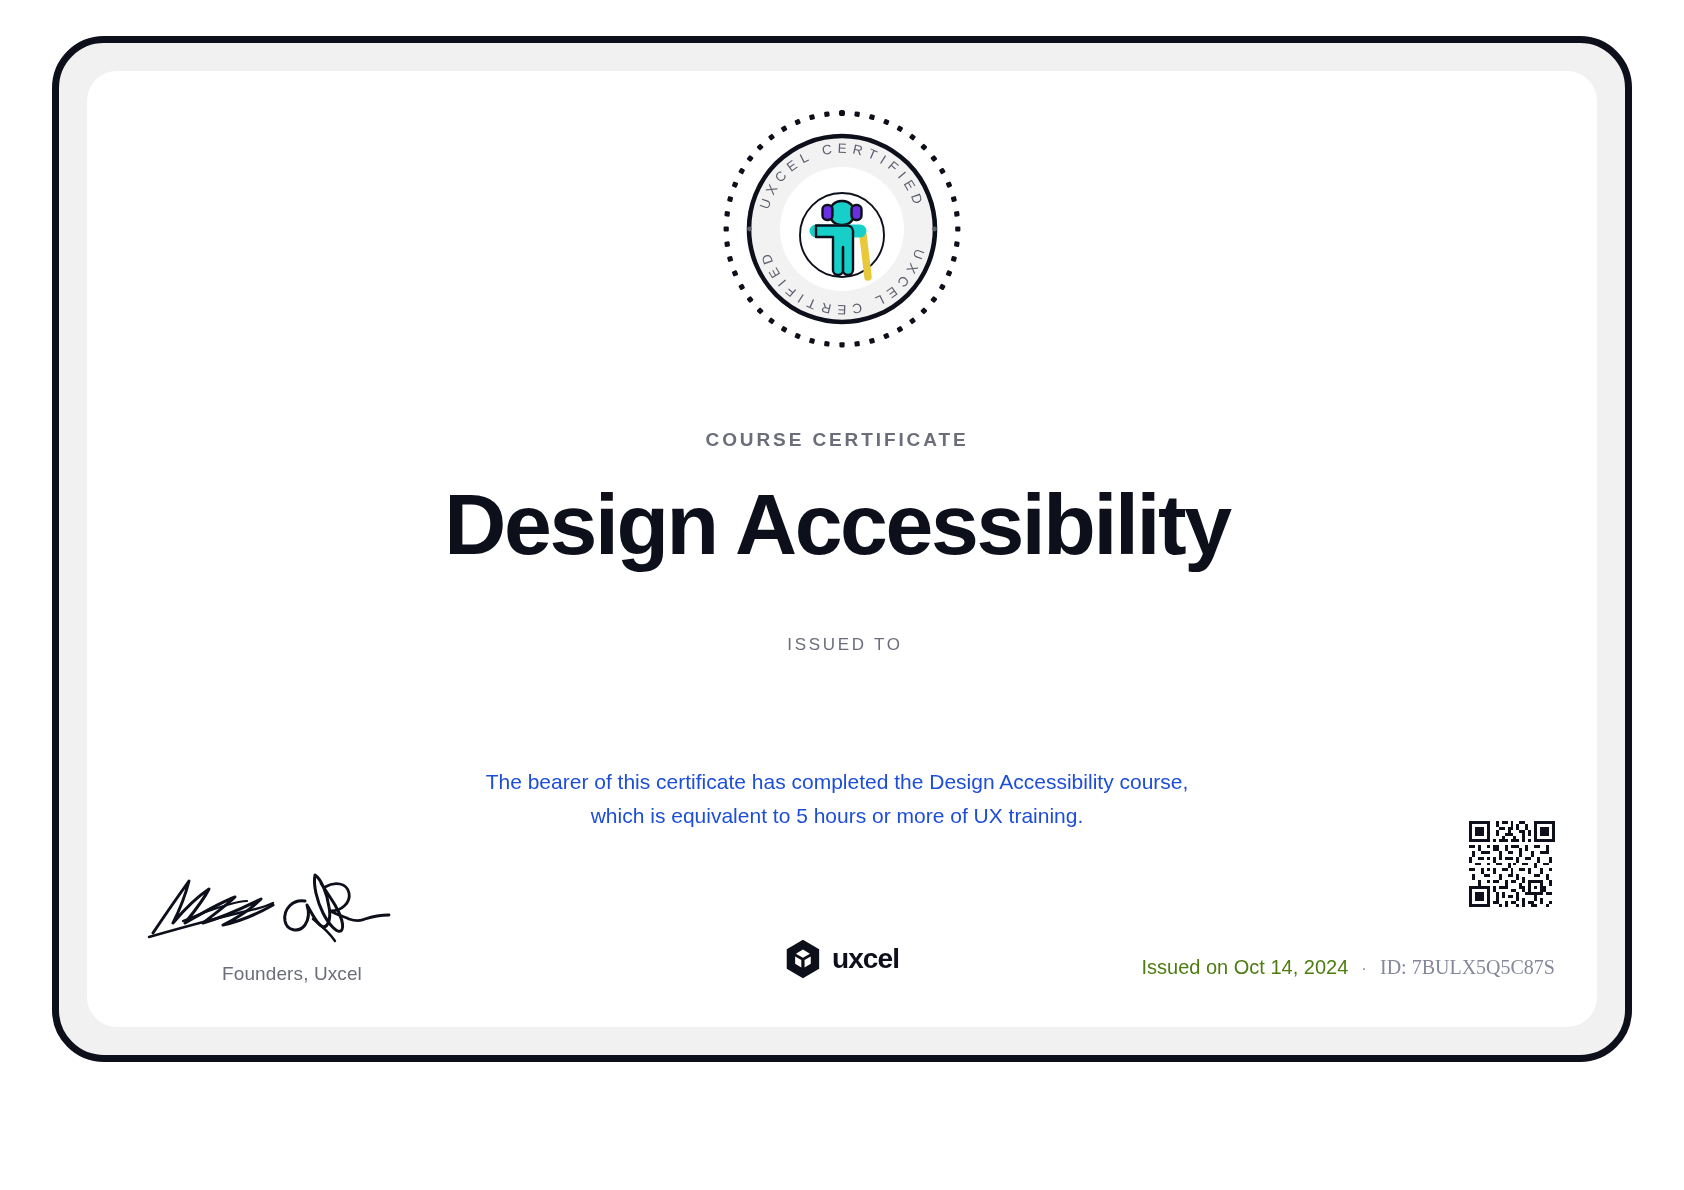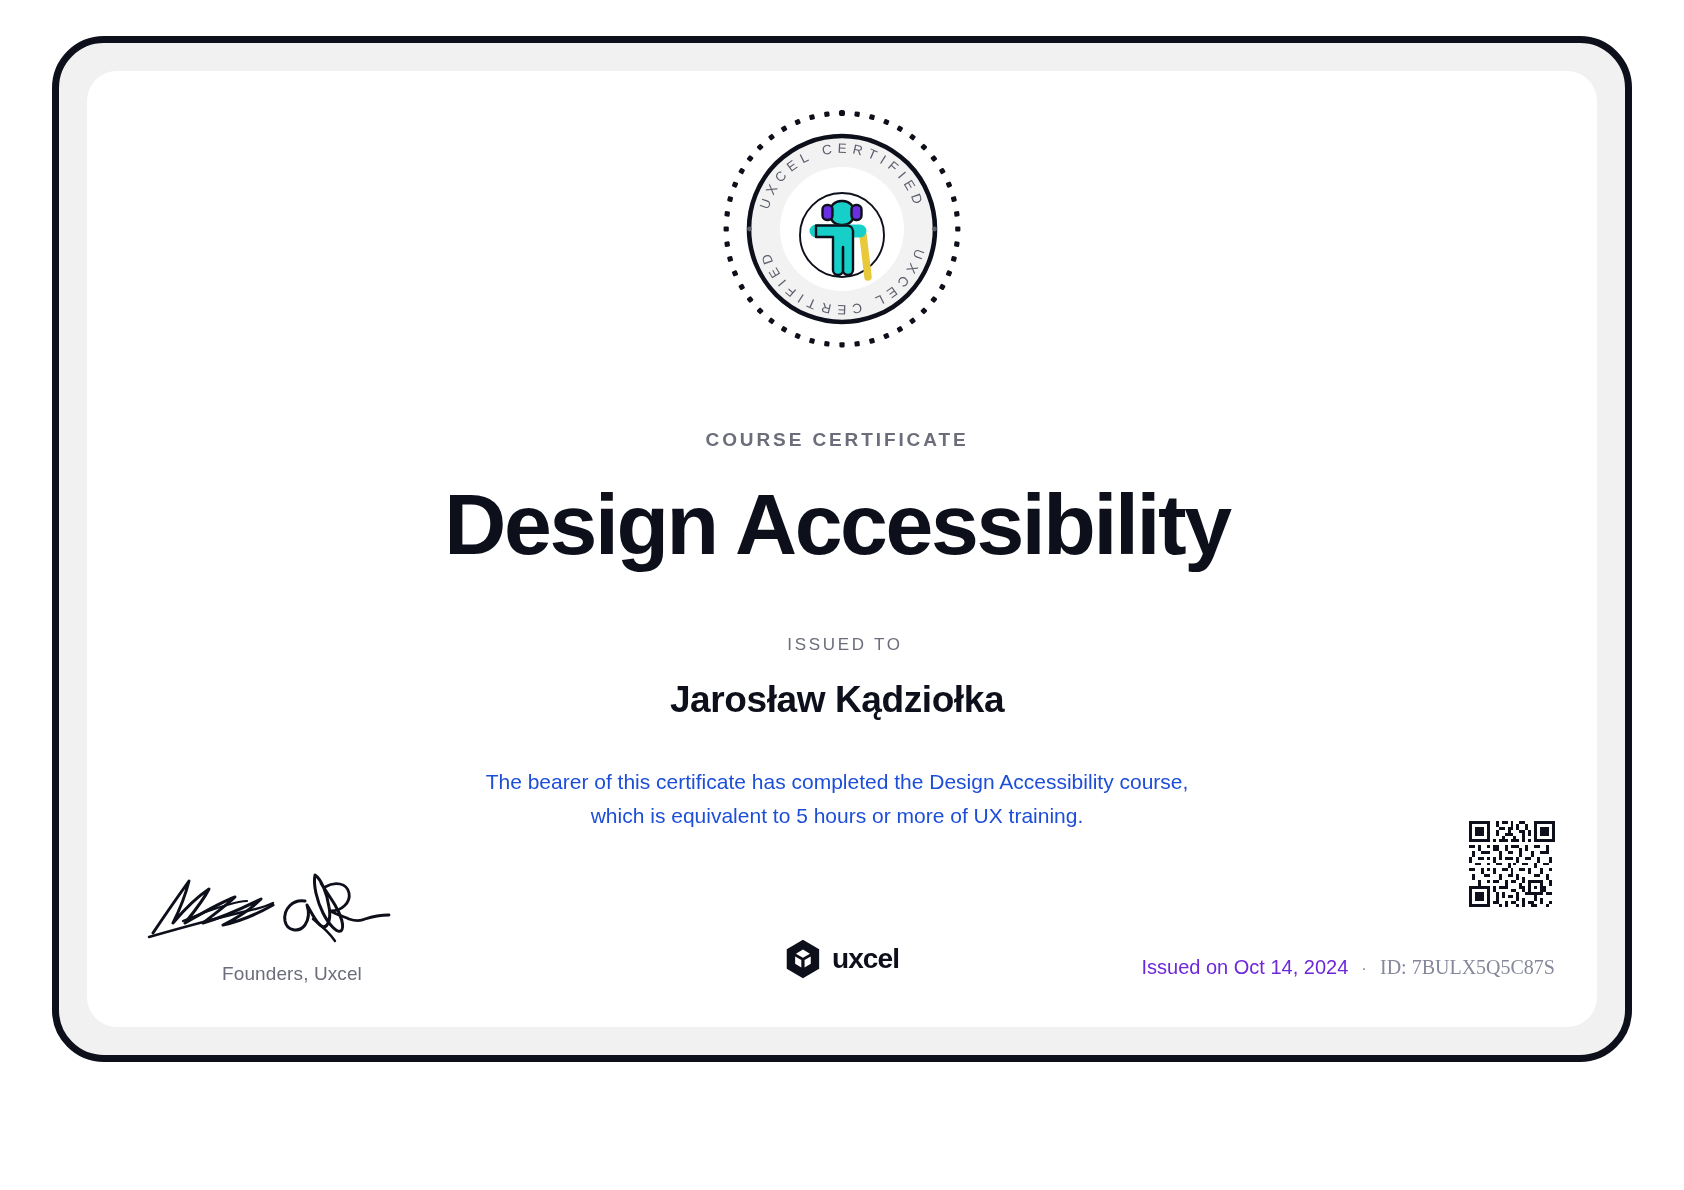--- a/index.html
+++ b/index.html
@@ -141,21 +141,21 @@
 
   #issue-meta {
     position: absolute;
     right: 42px;
     bottom: 48px;
     display: flex;
     align-items: baseline;
     gap: 13px;
     font-size: 20px;
   }
-  #issued-on-text { color: #6d28d9; }
+  #issued-on-text { color: #4d7c0f; }
   #meta-separator { color: #85879A; font-size: 17px; }
   #certificate-id-text { color: #85879A; font-family: Liberation Serif, serif; }
 
   #qr-code {
     position: absolute;
     right: 42px;
     bottom: 120px;
     width: 86px;
     height: 86px;
   }
@@ -365,21 +365,20 @@
         </g>
       </svg>
     </div>
 
     <div class="center-col" id="course-certificate-label">COURSE CERTIFICATE</div>
 
     <h1 class="center-col" id="certificate-title">Design Accessibility</h1>
 
     <div class="center-col" id="issued-to-label">ISSUED TO</div>
 
-    <div class="center-col" id="recipient-name">Jarosław Kądziołka</div>
 
     <div class="center-col" id="certificate-description">
       <div>The bearer of this certificate has completed the Design Accessibility course,</div>
       <div>which is equivalent to 5 hours or more of UX training.</div>
     </div>
 
     <div id="certificate-footer">
 
       <div id="signature-block">
         <div id="signature-marks">

